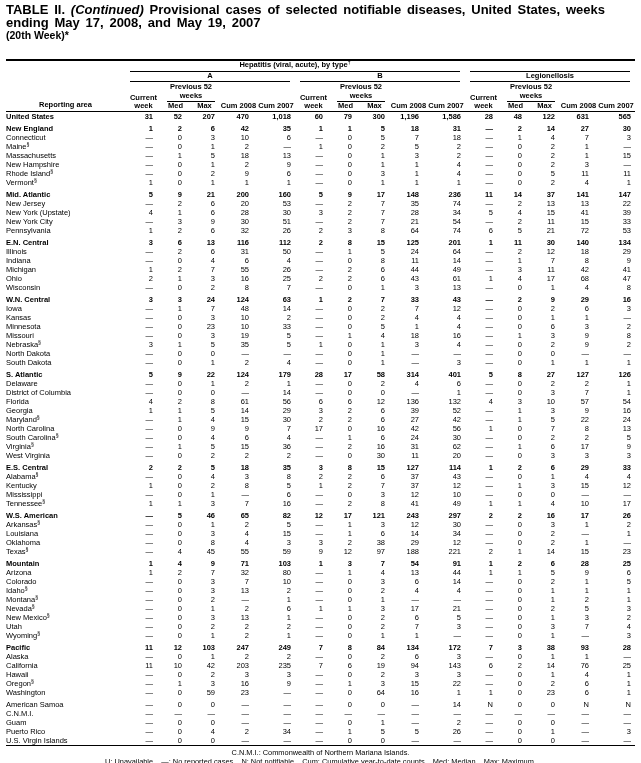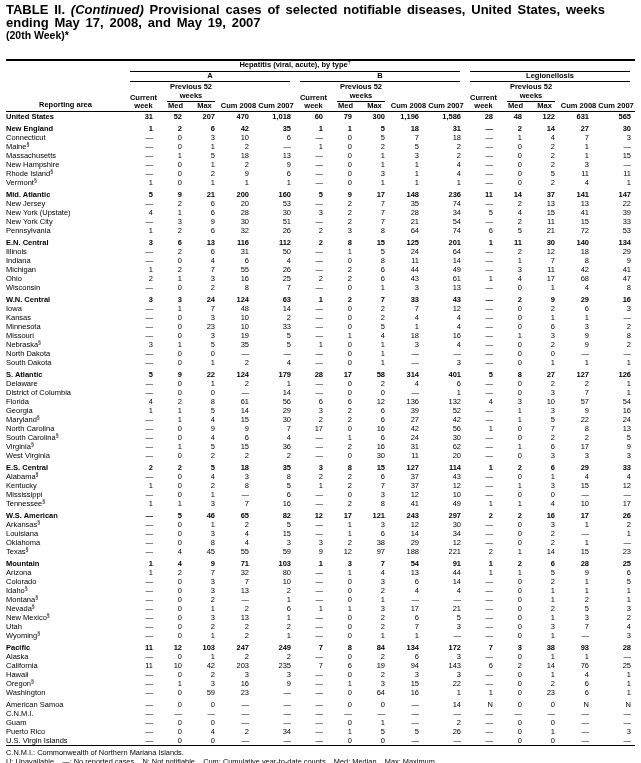--- a/index.html
+++ b/index.html
@@ -26,21 +26,21 @@
   .c-med { padding-right:7px; }
   .c-max { padding-right:5px; }
   .c-c08 { padding-right:8px; }
   .c-c07 { padding-right:4px; }
   tr.bold-row td { font-weight:bold; }
   tr.gap td { height:3px; line-height:3px; font-size:1px; }
 
   sup { font-size:5.2px; line-height:0; vertical-align:super; }
 
   .footnotes { font-size:7.4px; line-height:9px; margin-top:2px; white-space:pre-wrap; }
-  .footnotes .fline { margin:0; }
+  .footnotes .fline { margin:0;text-align:center; }
 </style>
 </head>
 <body>
 
 <div class="page">
 
   <div class="title"><span>TABLE II.</span> <span class="i">(Continued)</span> <span>Provisional cases of selected notifiable diseases, United States, weeks ending May 17, 2008, and May 19, 2007</span></div>
   <div class="title2">(20th Week)*</div>
 
   <table>

